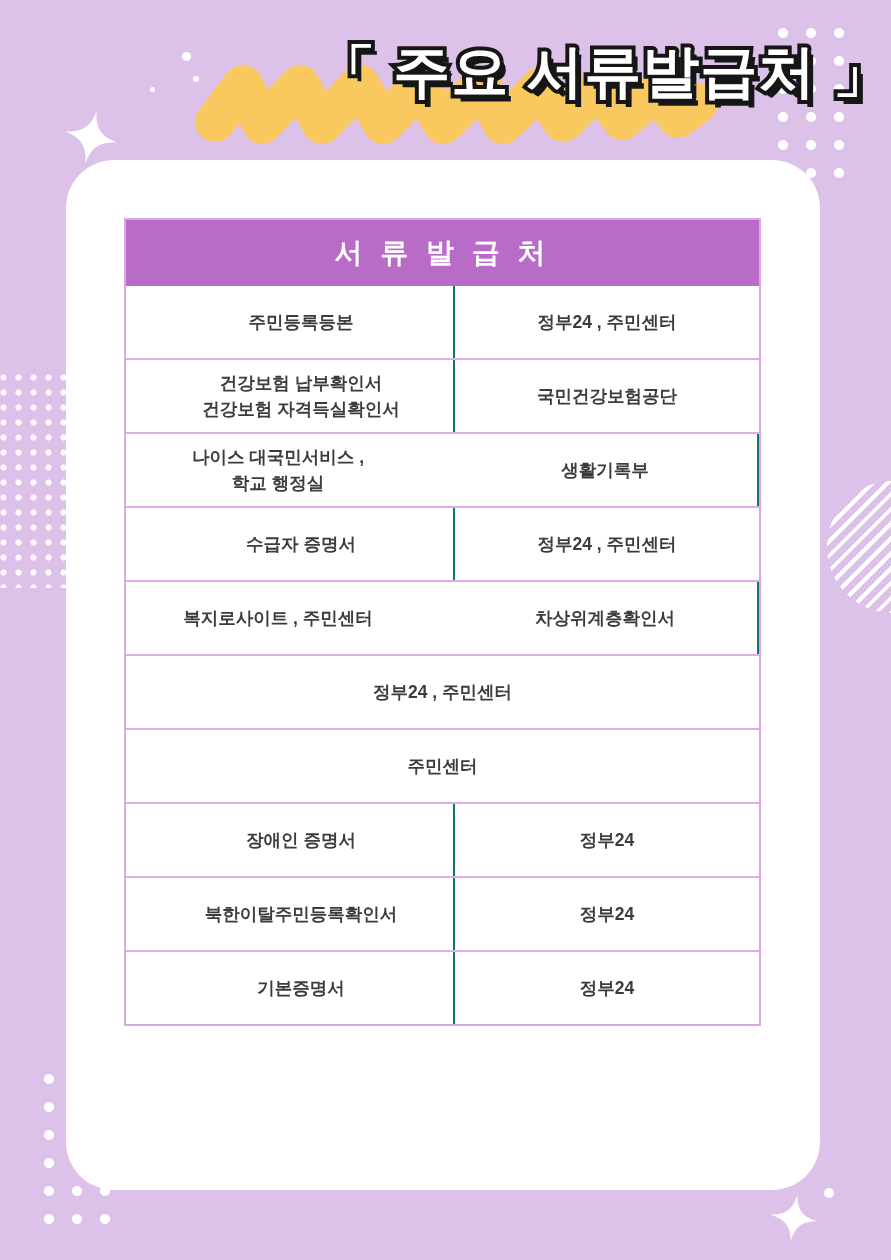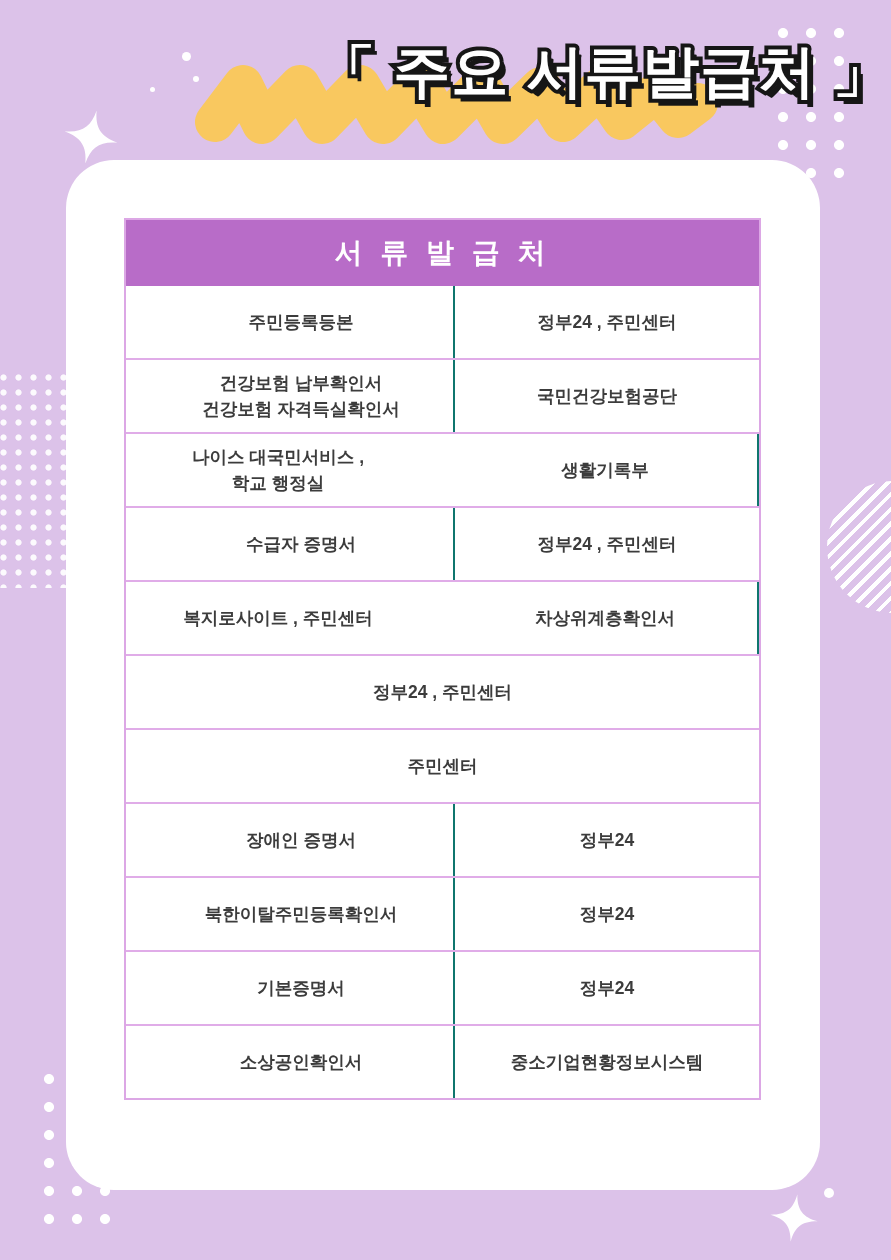--- a/index.html
+++ b/index.html
@@ -187,23 +187,15 @@
 
   <div class="trow">
     <div class="cell doc">
             <span class="line">기본증명서</span>
           </div>
     <div class="cell src">
             <span class="line">정부24</span>
           </div>
   </div>
 
-  <div class="trow">
-    <div class="cell doc">
-            <span class="line">소상공인확인서</span>
-          </div>
-    <div class="cell src">
-            <span class="line">중소기업현황정보시스템</span>
-          </div>
-  </div>
 </div>
   </div>
 </div>
 
 </body></html>

